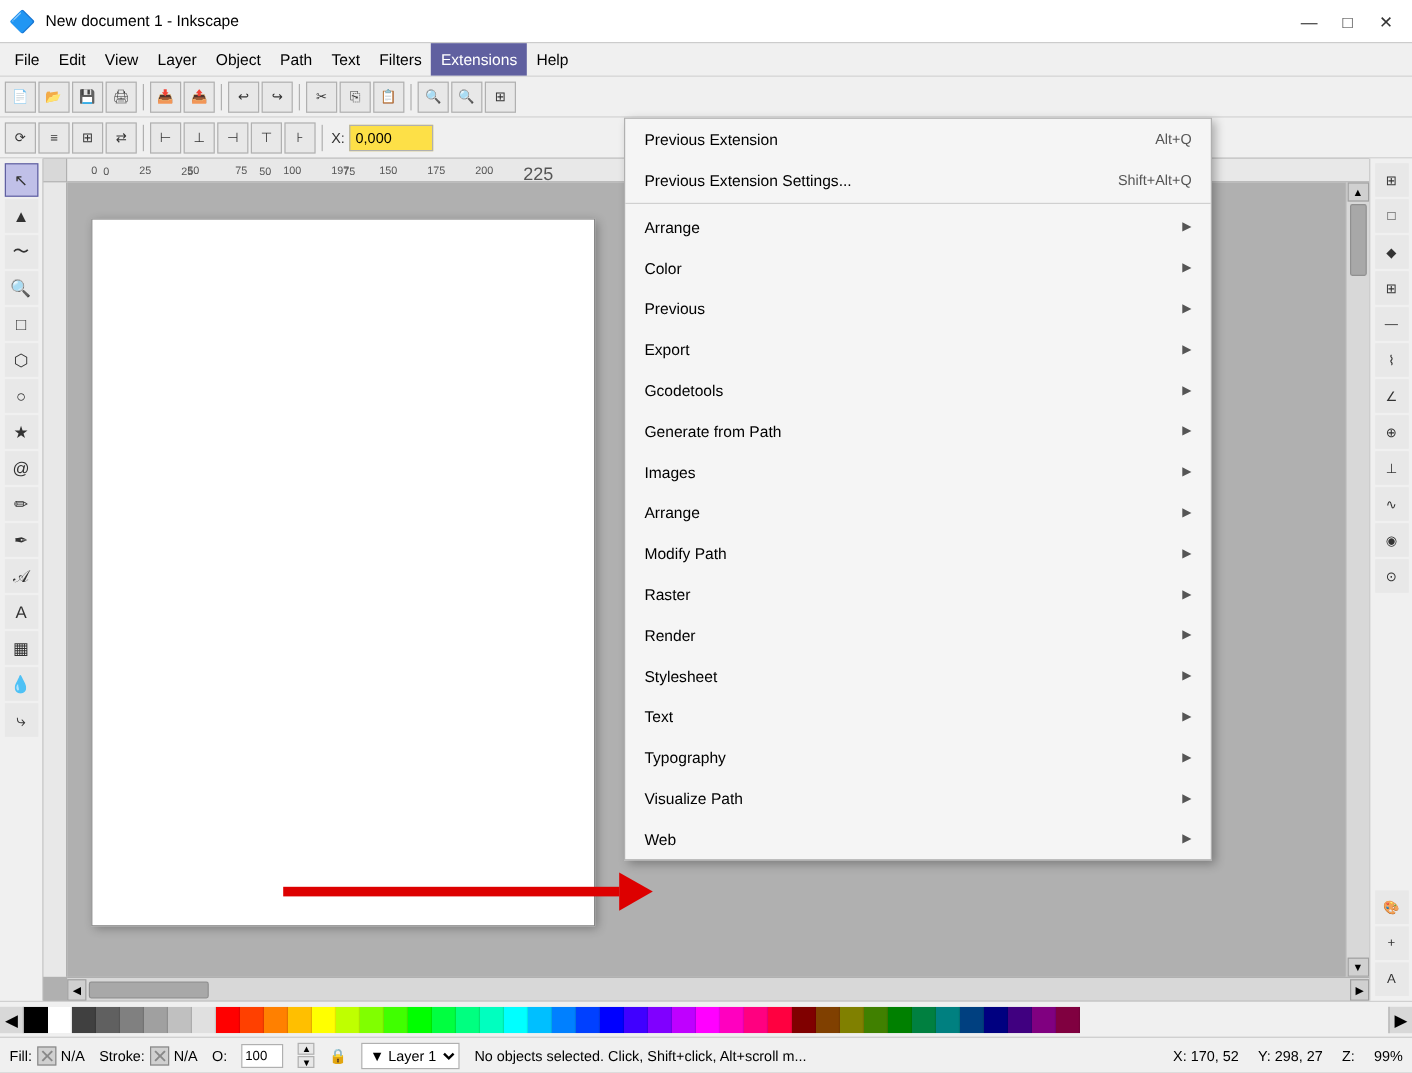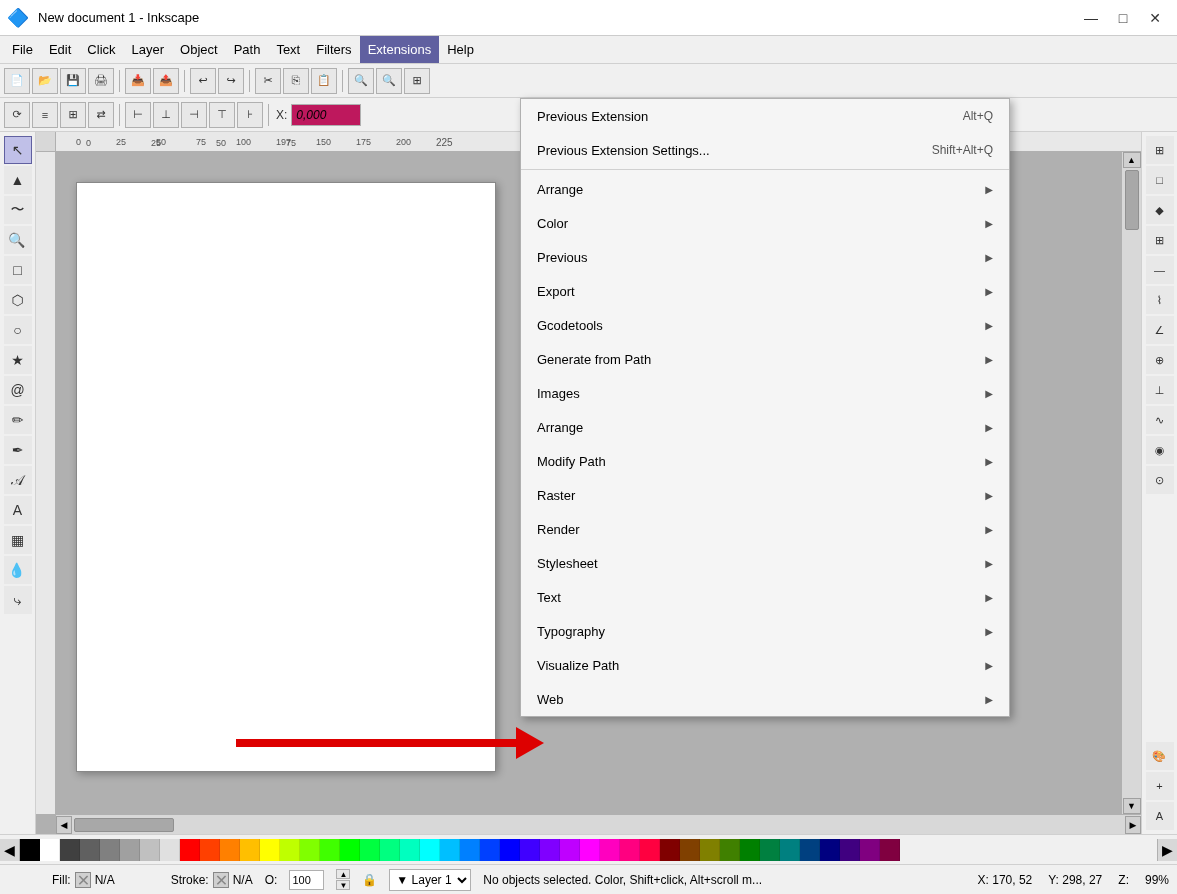--- a/index.html
+++ b/index.html
@@ -92,24 +92,23 @@
     .tb-separator {
       width: 1px;
       height: 22px;
       background: #b0b0b0;
       margin: 0 3px;
     }
     .tb-input {
       height: 22px;
       width: 70px;
       border: 1px solid #b0b0b0;
-      background: #be185d;
+      background: #fde047;
       padding: 0 4px;
       font-size: 12px;
-      font-style: italic;
     }
     .tb-label {
       font-size: 12px;
       color: #333;
       padding: 0 2px;
     }
 
     
     #main-area {
       display: flex;
@@ -310,21 +309,20 @@
       display: flex;
       align-items: center;
       padding: 0 8px;
       gap: 12px;
       font-size: 12px;
     }
     .fill-stroke-box {
       display: flex;
       align-items: center;
       gap: 4px;
-      margin-left: 44px;
     }
     .color-box {
       width: 16px;
       height: 16px;
       border: 1px solid #888;
     }
     .status-coords {
       margin-left: auto;
       display: flex;
       gap: 16px;
@@ -368,21 +366,21 @@
   <div id="title-bar-controls">
     <button class="title-btn">—</button>
     <button class="title-btn">□</button>
     <button class="title-btn close">✕</button>
   </div>
 </div>
 
 <div id="menu-bar">
   <div class="menu-item">File</div>
   <div class="menu-item">Edit</div>
-  <div class="menu-item">Click</div>
+  <div class="menu-item">View</div>
   <div class="menu-item">Layer</div>
   <div class="menu-item">Object</div>
   <div class="menu-item">Path</div>
   <div class="menu-item">Text</div>
   <div class="menu-item">Filters</div>
   <div class="menu-item extensions-active">Extensions</div>
   <div class="menu-item">Help</div>
 </div>
 
 <div class="toolbar">
@@ -453,21 +451,21 @@
       <span class="ruler-tick" style="left:480px">200</span>
     <span style="font-size: 9px; color: rgb(85, 85, 85); position: absolute; top: 5px; left: 20px;">0</span>
         <span style="font-size: 9px; color: rgb(85, 85, 85); position: absolute; top: 5px; left: 60px;">25</span>
         <span style="font-size: 9px; color: rgb(85, 85, 85); position: absolute; top: 5px; left: 100px;">50</span>
         <span style="font-size: 9px; color: rgb(85, 85, 85); position: absolute; top: 5px; left: 140px;">75</span>
         <span style="font-size: 9px; color: rgb(85, 85, 85); position: absolute; top: 5px; left: 180px;">100</span>
         <span style="font-size: 9px; color: rgb(85, 85, 85); position: absolute; top: 5px; left: 220px;">197</span>
         <span style="font-size: 9px; color: rgb(85, 85, 85); position: absolute; top: 5px; left: 260px;">150</span>
         <span style="font-size: 9px; color: rgb(85, 85, 85); position: absolute; top: 5px; left: 300px;">175</span>
         <span style="font-size: 9px; color: rgb(85, 85, 85); position: absolute; top: 5px; left: 340px;">200</span>
-        <span style="font-size: 10px; color: rgb(85, 85, 85); position: absolute; top: 5px; left: 380px;">225</span>
+        <span style="font-size: 15px; color: rgb(85, 85, 85); position: absolute; top: 5px; left: 380px;">225</span>
         <span style="font-size: 9px; color: rgb(85, 85, 85); position: absolute; top: 20px; left: 420px;">250</span>
       </div>
     <div id="ruler-left"></div>
     <div id="canvas-page"></div>
 
     <div id="arrow-annotation">
       <div class="arrow-body"></div>
       <div class="arrow-head"></div>
     </div>
 
@@ -661,20 +659,20 @@
   <div style="display:flex;flex-direction:column;gap:1px;">
     <button style="height:10px;width:14px;font-size:8px;border:1px solid #b0b0b0;background:#e8e8e8;cursor:pointer;display:flex;align-items:center;justify-content:center;">▲</button>
     <button style="height:10px;width:14px;font-size:8px;border:1px solid #b0b0b0;background:#e8e8e8;cursor:pointer;display:flex;align-items:center;justify-content:center;">▼</button>
   </div>
   <div style="display:flex;align-items:center;gap:4px;">
     <span>🔒</span>
   </div>
   <select style="height:22px;font-size:12px;border:1px solid #b0b0b0;background:#fff;padding:0 2px;">
     <option>▼ Layer 1</option>
   </select>
-  <span style="flex:1;overflow:hidden;white-space:nowrap;text-overflow:ellipsis;">No objects selected. Color, Shift+click, Alt+scroll m...</span>
+  <span style="flex:1;overflow:hidden;white-space:nowrap;text-overflow:ellipsis;">No objects selected. Click, Shift+click, Alt+scroll m...</span>
   <div class="status-coords">
     <span>X: 170, 52</span>
     <span>Y: 298, 27</span>
     <span>Z:</span>
     <span>99%</span>
   </div>
 </div>
 
 </body></html>

